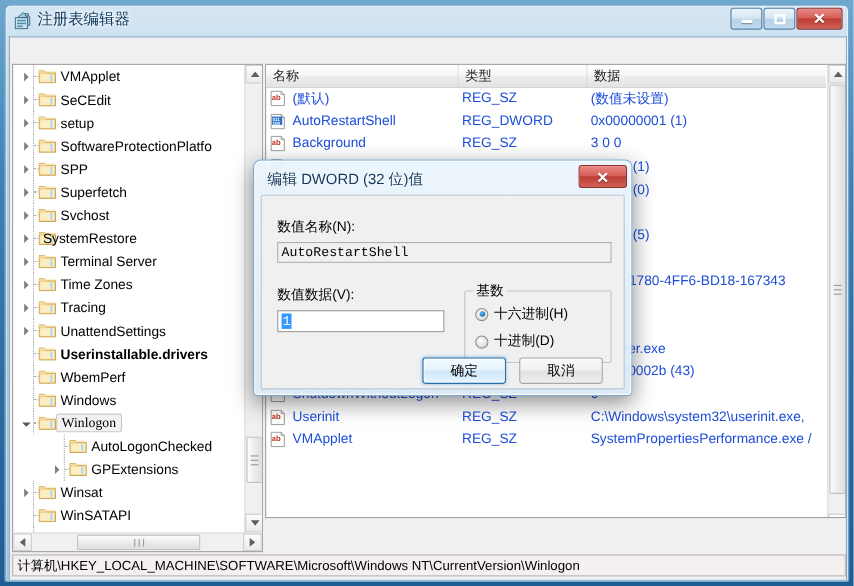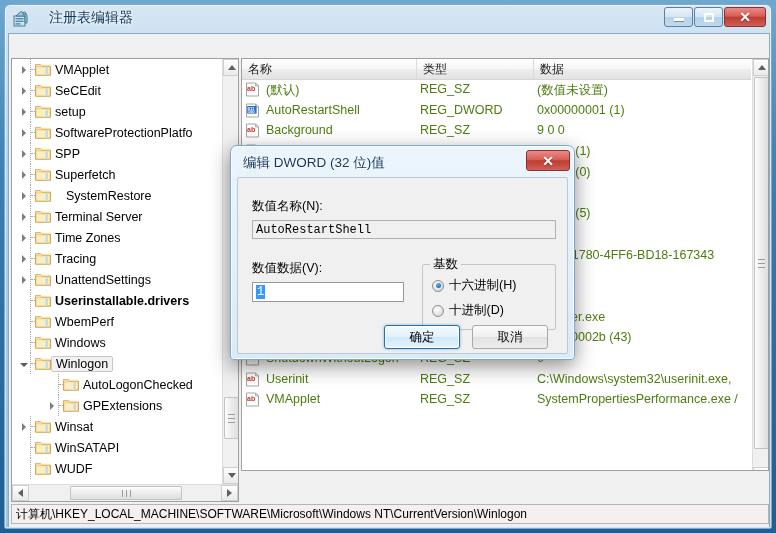--- a/index.html
+++ b/index.html
@@ -37,21 +37,20 @@
   }
   #title-icon {
     position: absolute; left: 7px; top: 5px;
     width: 18px; height: 18px;
   }
   #title-text {
     position: absolute; left: 29px; top: 4px;
     font-size: 14px; color: #123b60;
     text-shadow: 0 0 3px rgba(255,255,255,0.95), 0 0 6px rgba(255,255,255,0.85);
     white-space: nowrap;
-    margin-left: 15px;
   }
   .wbtn {
     position: absolute; top: 2px;
     height: 20px;
     border: 1px solid #5781a6;
     border-radius: 3px;
     background: linear-gradient(180deg, rgba(255,255,255,0.55), rgba(255,255,255,0.05) 48%, rgba(130,170,205,0.32) 52%, rgba(170,205,235,0.45));
     display: flex; align-items: center; justify-content: center;
     cursor: default;
   }
@@ -130,20 +129,21 @@
     position: absolute;
     width: 16px; height: 14px;
   }
   .tlabel { position: absolute; }
   .tsel .tlabel {
     background: #f2f2f2;
     border: 1px solid #c8c8c8;
     border-radius: 2px;
     padding: 0 4px;
     margin-left: -4px;
+    font-family: Liberation Serif, serif;
   }
   .dots {
     position: absolute; top: 0; height: 21px;
     border-left: 1px dotted #a8a8a8;
   }
   .dash {
     position: absolute; top: 10px; width: 8px;
     border-top: 1px dotted #a8a8a8;
   }
 
@@ -169,21 +169,21 @@
     border-right: 1px solid #dcdcdc;
     cursor: default;
   }
   #list-rows {
     position: absolute; left: 0; top: 21px;
     width: 509px; height: 404px;
     overflow: hidden;
   }
   .lrow {
     position: relative; height: 20.7px;
-    font-size: 12.5px; color: #4d7c0f;
+    font-size: 12.5px; color: #1d4ed8;
     cursor: default;
   }
   .lcell { position: absolute; top: 2px; white-space: nowrap; }
   .c-name { left: 24px; }
   .c-type { left: 178px; }
   .c-data { left: 295px; }
   .vicon {
     position: absolute; left: 3px; top: 2px;
     width: 15px; height: 15px;
   }
@@ -465,21 +465,35 @@
               <span class="dash" style="left: 19px;"></span>
               <span class="tw" style="left: 4px;">
                 <span class="arrow"></span>
               </span>
               <span class="folder" style="left: 23px; top: 3px;"><svg width="16" height="14" viewBox="0 0 16 14">
                   <path d="M0.5 2.5 L5.5 2.5 L7 4.2 L15.5 4.2 L15.5 13.3 L0.5 13.3 Z" fill="#f3d490" stroke="#c8a24e" stroke-width="0.9"></path>
                   <path d="M1.6 5.4 L14.4 5.4 L14.4 12.4 L1.6 12.4 Z" fill="#fbeec4" stroke="none"></path>
                   <rect x="10.6" y="5.6" width="2.2" height="6.6" fill="#bcd9ea"></rect>
                   <rect x="0.5" y="2.5" width="15" height="1.6" fill="#f8e2ae" opacity="0.6"></rect>
                 </svg></span>
-              <span class="tlabel" style="left: 54px;">SystemRestore</span>
+              <span class="tlabel" style="left: 43px;">Svchost</span>
+            </div>
+            <div class="tnode">
+              <span class="dots" style="left: 18px;"></span>
+              <span class="dash" style="left: 19px;"></span>
+              <span class="tw" style="left: 4px;">
+                <span class="arrow"></span>
+              </span>
+              <span class="folder" style="left: 23px; top: 3px;"><svg width="16" height="14" viewBox="0 0 16 14">
+                  <path d="M0.5 2.5 L5.5 2.5 L7 4.2 L15.5 4.2 L15.5 13.3 L0.5 13.3 Z" fill="#f3d490" stroke="#c8a24e" stroke-width="0.9"></path>
+                  <path d="M1.6 5.4 L14.4 5.4 L14.4 12.4 L1.6 12.4 Z" fill="#fbeec4" stroke="none"></path>
+                  <rect x="10.6" y="5.6" width="2.2" height="6.6" fill="#bcd9ea"></rect>
+                  <rect x="0.5" y="2.5" width="15" height="1.6" fill="#f8e2ae" opacity="0.6"></rect>
+                </svg></span>
+              <span class="tlabel" style="left: 27px;">SystemRestore</span>
             </div>
             <div class="tnode">
               <span class="dots" style="left: 18px;"></span>
               <span class="dash" style="left: 19px;"></span>
               <span class="tw" style="left: 4px;">
                 <span class="arrow"></span>
               </span>
               <span class="folder" style="left: 23px; top: 3px;"><svg width="16" height="14" viewBox="0 0 16 14">
                   <path d="M0.5 2.5 L5.5 2.5 L7 4.2 L15.5 4.2 L15.5 13.3 L0.5 13.3 Z" fill="#f3d490" stroke="#c8a24e" stroke-width="0.9"></path>
                   <path d="M1.6 5.4 L14.4 5.4 L14.4 12.4 L1.6 12.4 Z" fill="#fbeec4" stroke="none"></path>
@@ -700,21 +714,21 @@
               <span class="lcell c-data">0x00000001 (1)</span>
             </div>
             <div class="lrow">
               <span class="vicon"><svg width="15" height="15" viewBox="0 0 15 15">
                   <path d="M1.5 1 L10.5 1 L13.5 4 L13.5 14 L1.5 14 Z" fill="#ffffff" stroke="#9a9a9a" stroke-width="0.9"></path>
                   <path d="M10.5 1 L10.5 4 L13.5 4 Z" fill="#e6e6e6" stroke="#9a9a9a" stroke-width="0.7"></path>
                   <text x="2" y="8.6" font-family="Liberation Sans, sans-serif" font-size="7" font-weight="bold" fill="#c0392b">ab</text>
                 </svg></span>
               <span class="lcell c-name">Background</span>
               <span class="lcell c-type">REG_SZ</span>
-              <span class="lcell c-data">9 0 0</span>
+              <span class="lcell c-data">3 0 0</span>
             </div>
             <div class="lrow">
               <span class="vicon"><svg width="15" height="15" viewBox="0 0 15 15">
                   <path d="M1.5 1 L10.5 1 L13.5 4 L13.5 14 L1.5 14 Z" fill="#ffffff" stroke="#9a9a9a" stroke-width="0.9"></path>
                   <path d="M10.5 1 L10.5 4 L13.5 4 Z" fill="#e6e6e6" stroke="#9a9a9a" stroke-width="0.7"></path>
                   <rect x="2.2" y="3" width="9.4" height="7.6" fill="#2a6fc9"></rect>
                   <text x="2.7" y="7.3" font-family="Liberation Sans, sans-serif" font-size="4.2" font-weight="bold" fill="#ffffff">011</text>
                   <text x="2.7" y="10.3" font-family="Liberation Sans, sans-serif" font-size="4.2" font-weight="bold" fill="#ffffff">100</text>
                 </svg></span>
               <span class="lcell c-name"></span>

